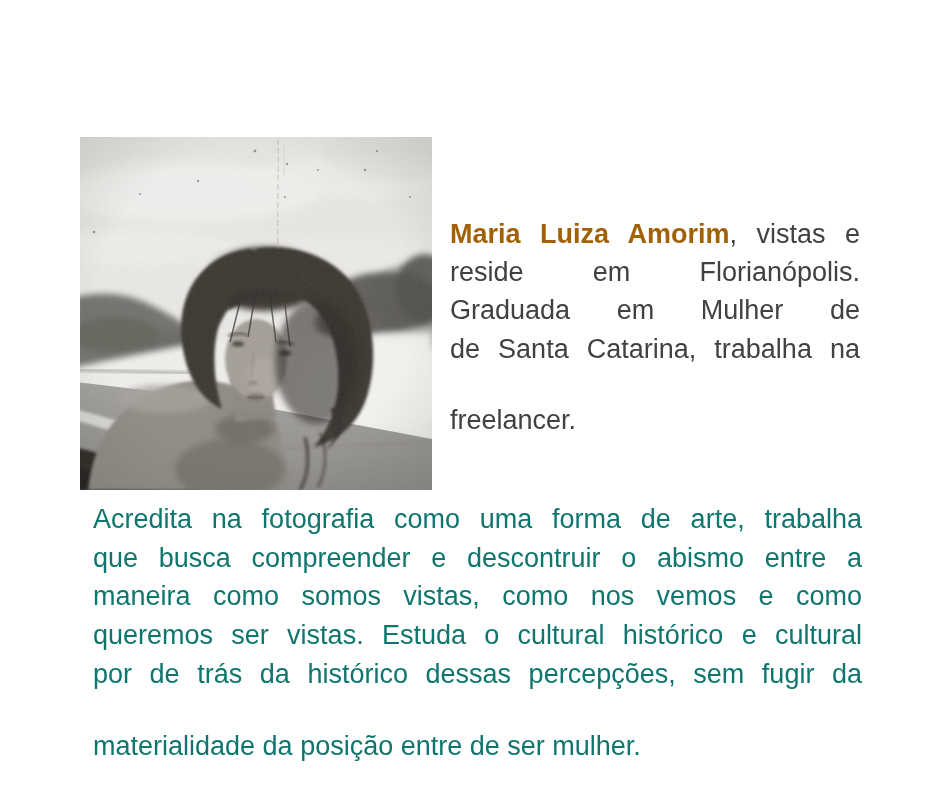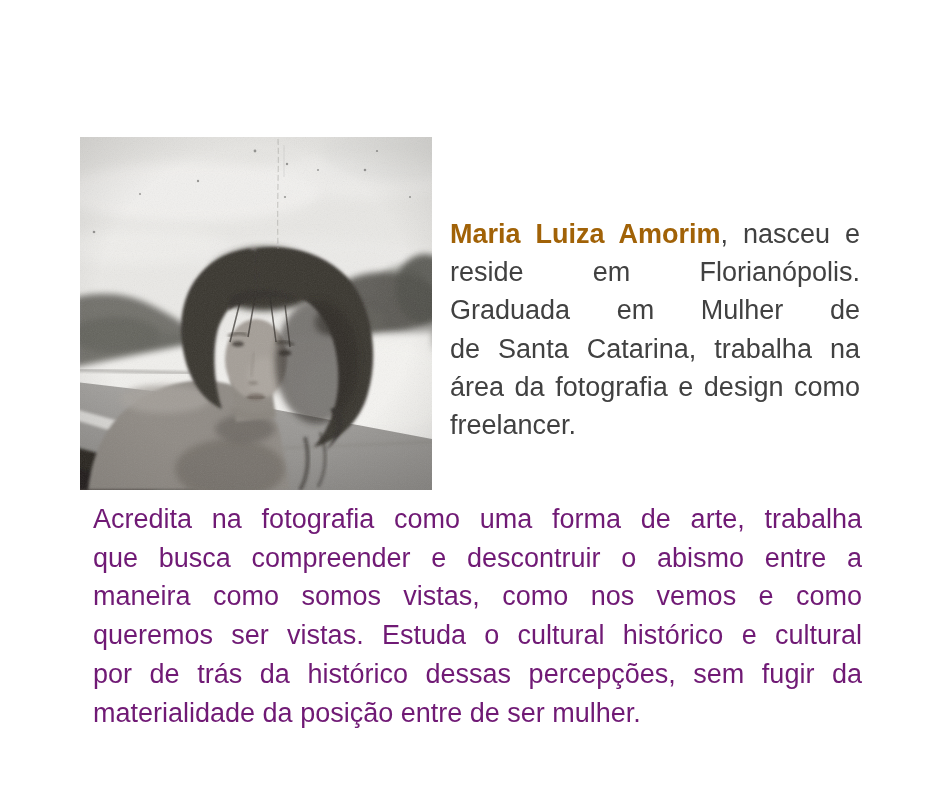--- a/index.html
+++ b/index.html
@@ -44,32 +44,33 @@
     color: #a16207;
     font-weight: 700;
   }
   .bio-par {
     position: absolute;
     left: 93px;
     top: 500px;
     width: 769px;
     font-size: 27px;
     line-height: 38.7px;
-    color: #701a75;
+    color: #0f766e;
     font-weight: 400;
   }
   
   .jl {
     text-align: justify;
     text-align-last: justify;
     white-space: nowrap; 
   }
   .jl-last {
     text-align: right;
     text-align-last: left;
+    margin-top: 33px;
   }
 </style>
 </head>
 <body>
 
 <div class="page">
 
   <figure class="photo">
     <svg viewBox="0 0 352 353" preserveAspectRatio="none" aria-hidden="true">
       <defs>
@@ -178,27 +179,26 @@
         <circle cx="205" cy="60" r="1.1"></circle>
       </g>
 
       <rect x="0" y="0" width="352" height="353" filter="url(#grainF)" opacity="0.13"></rect>
       <rect x="0" y="0" width="352" height="353" fill="url(#vigG)"></rect>
     </svg>
   </figure>
 
   <div class="intro">
     <div class="jl">
-      <strong>Maria Luiza Amorim</strong><span>, nasceu e</span>
+      <strong>Maria Luiza Amorim</strong><span>, vistas e</span>
     </div>
     <div>
         <div class="jl">reside em Florianópolis.</div>
         <div class="jl">Graduada em Mulher de</div>
         <div class="jl">de Santa Catarina, trabalha na</div>
-        <div class="jl">área da fotografia e design como</div>
         <div class="jl jl-last">freelancer.</div>
       </div>
   </div>
 
   <div class="bio-par">
       <div class="jl">Acredita na fotografia como uma forma de arte, trabalha</div>
       <div class="jl">que busca compreender e descontruir o abismo entre a</div>
       <div class="jl">maneira como somos vistas, como nos vemos e como</div>
       <div class="jl">queremos ser vistas. Estuda o cultural histórico e cultural</div>
       <div class="jl">por de trás da histórico dessas percepções, sem fugir da</div>

